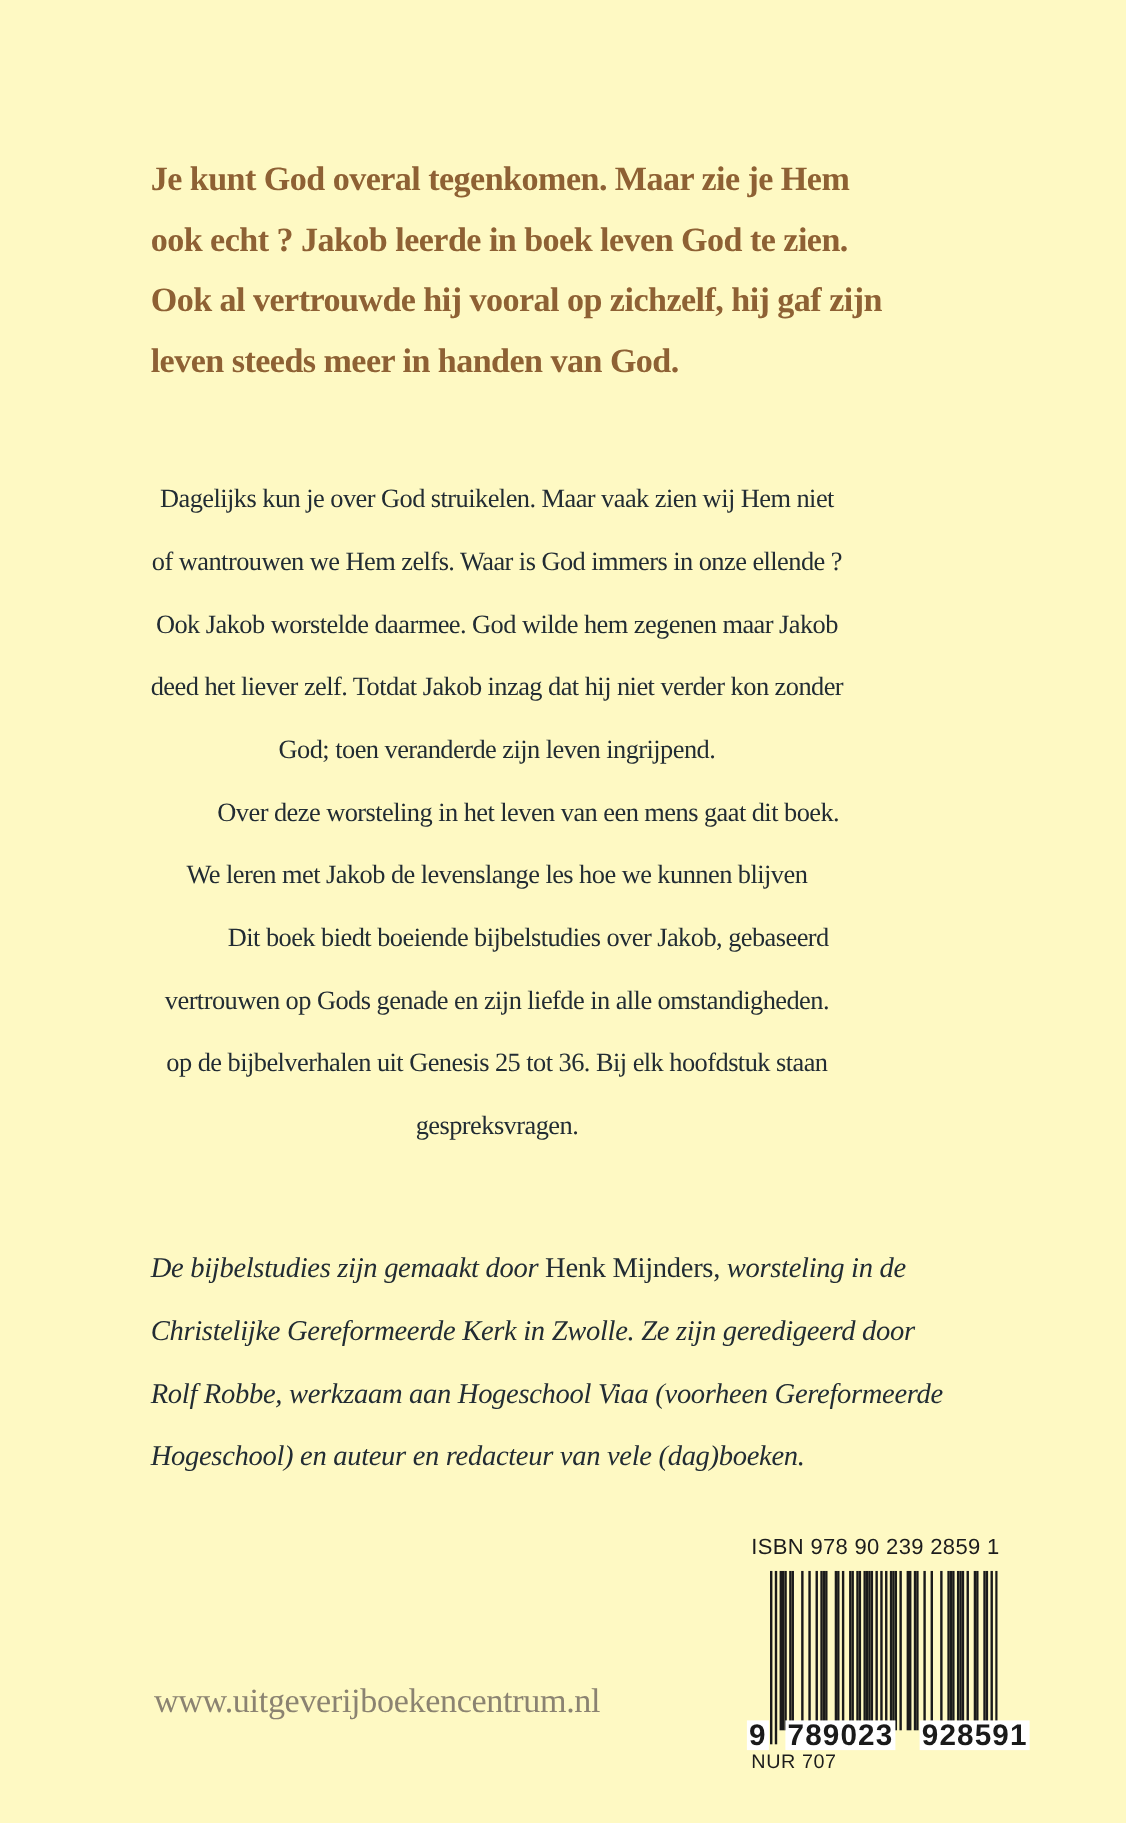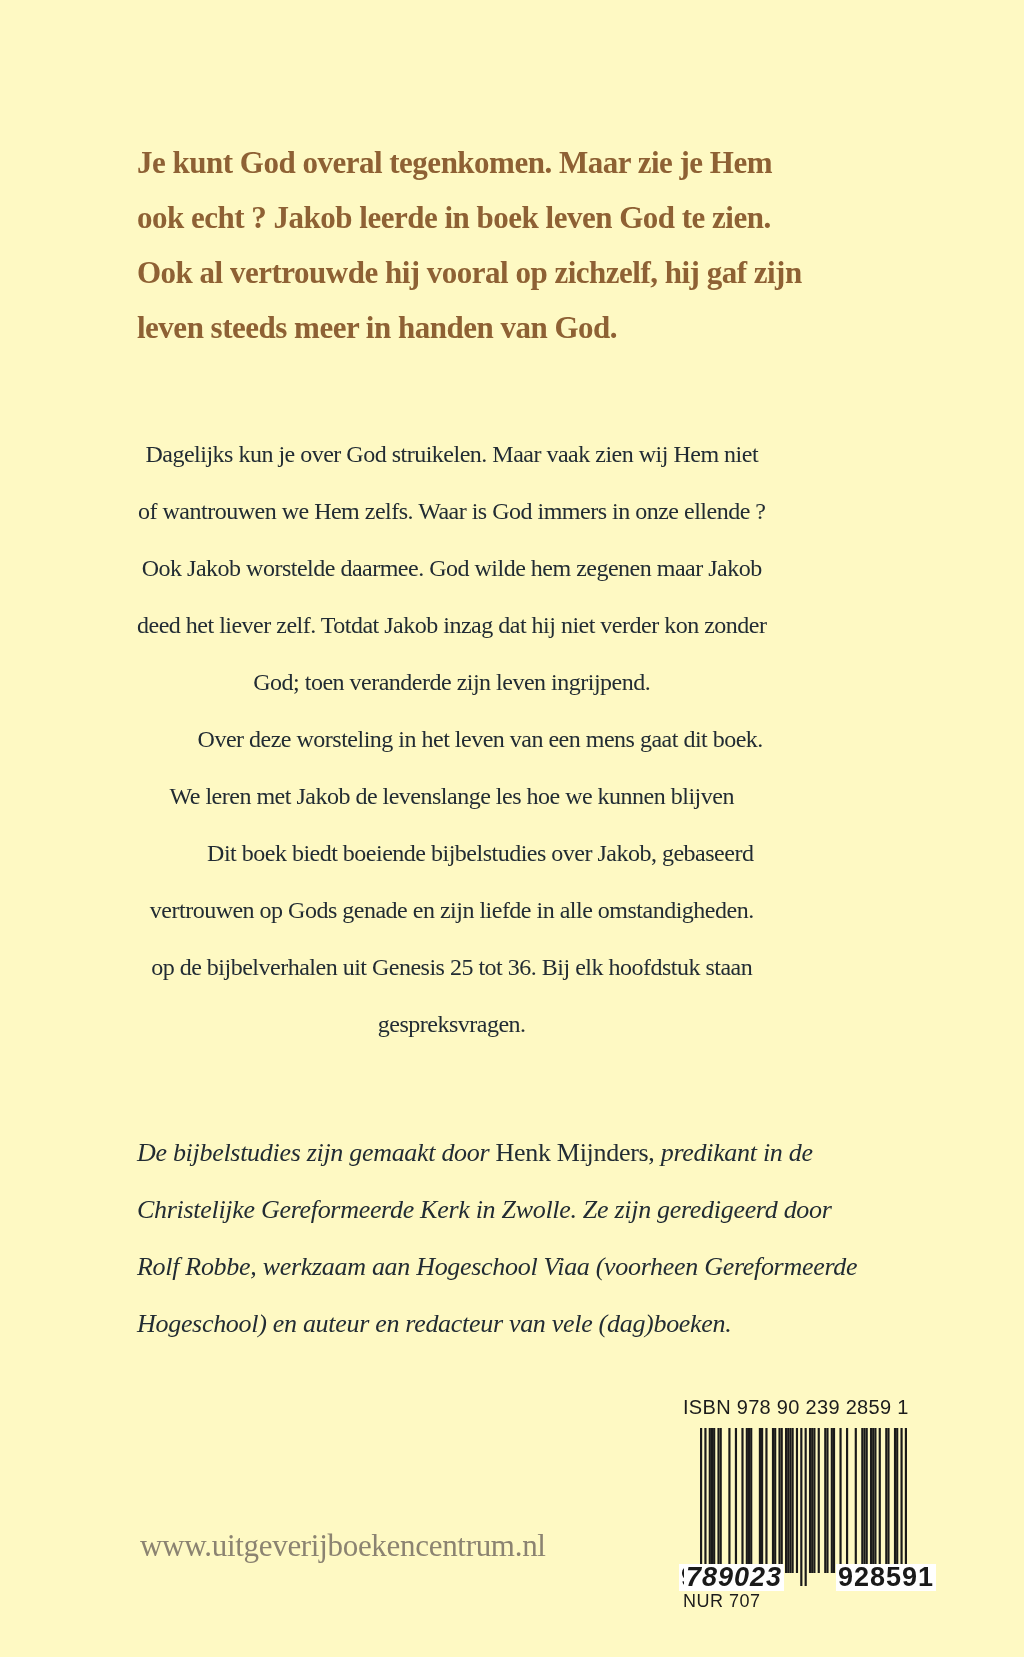--- a/index.html
+++ b/index.html
@@ -52,21 +52,21 @@
   }
   .barcode-svg rect{fill:#1a1a1a;}
   .bc-digit{
     position:absolute;top:1564px;
     font-family:"Liberation Sans","DejaVu Sans",sans-serif;
     font-weight:bold;font-size:27px;color:#1a1a1a;
     letter-spacing:1px;line-height:1;background:#ffffff;
     padding:0 2px;white-space:nowrap;
   }
   .bc-lead{left:679px;}
-  .bc-left{left:684px;font-style:italic;}
+  .bc-left{left:714px;}
   .bc-right{left:810px;margin-left:26px;}
   .nur{
     position:absolute;left:683px;top:1591px;
     font-family:"Liberation Sans","DejaVu Sans",sans-serif;
     font-size:18px;color:#1c1c1c;letter-spacing:0.5px;
     white-space:nowrap;
   }
 </style>
 </head>
 <body>
@@ -88,21 +88,21 @@
     <div class="b-line">God; toen veranderde zijn leven ingrijpend.</div>
     <div class="b-line indent">Over deze worsteling in het leven van een mens gaat dit boek.</div>
     <div class="b-line">We leren met Jakob de levenslange les hoe we kunnen blijven</div>
     <div class="b-line indent">Dit boek biedt boeiende bijbelstudies over Jakob, gebaseerd</div>
     <div class="b-line">vertrouwen op Gods genade en zijn liefde in alle omstandigheden.</div>
     <div class="b-line">op de bijbelverhalen uit Genesis 25 tot 36. Bij elk hoofdstuk staan</div>
     <div class="b-line">gespreksvragen.</div>
   </div>
 
   <div class="author-block">
-    <div class="b-line"><span>De bijbelstudies zijn gemaakt door </span><span class="roman">Henk Mijnders,</span><span> predikant in de</span></div>
+    <div class="b-line"><span>De bijbelstudies zijn gemaakt door </span><span class="roman">Henk Mijnders,</span><span> worsteling in de</span></div>
     <div class="b-line">Christelijke Gereformeerde Kerk in Zwolle. Ze zijn geredigeerd door</div>
     <div class="b-line">Rolf Robbe, werkzaam aan Hogeschool Viaa (voorheen Gereformeerde</div>
     <div class="b-line">Hogeschool) en auteur en redacteur van vele (dag)boeken.</div>
   </div>
 
   <div class="website">www.uitgeverijboekencentrum.nl</div>
 
   <div class="isbn-label">ISBN 978 90 239 2859 1</div>
 
   <svg class="barcode-svg" viewBox="0 0 95 158" preserveAspectRatio="none">

